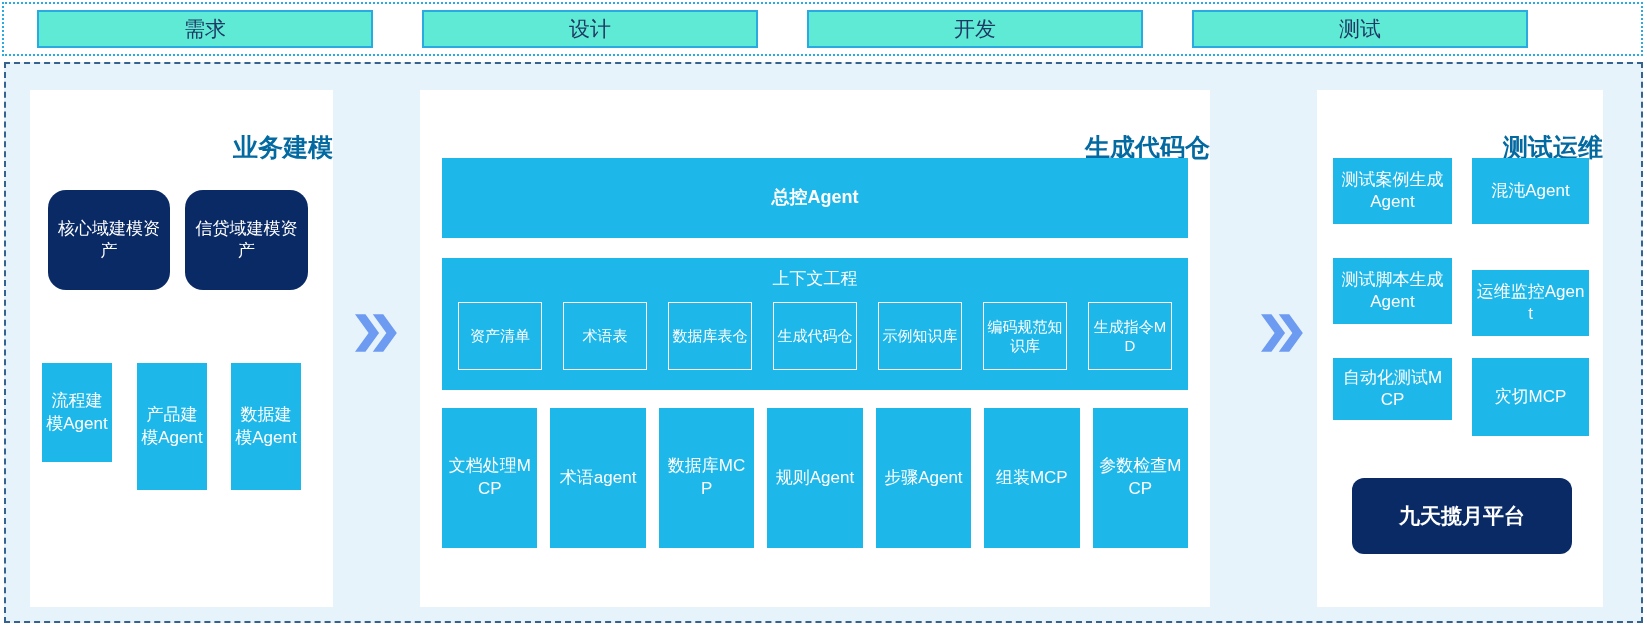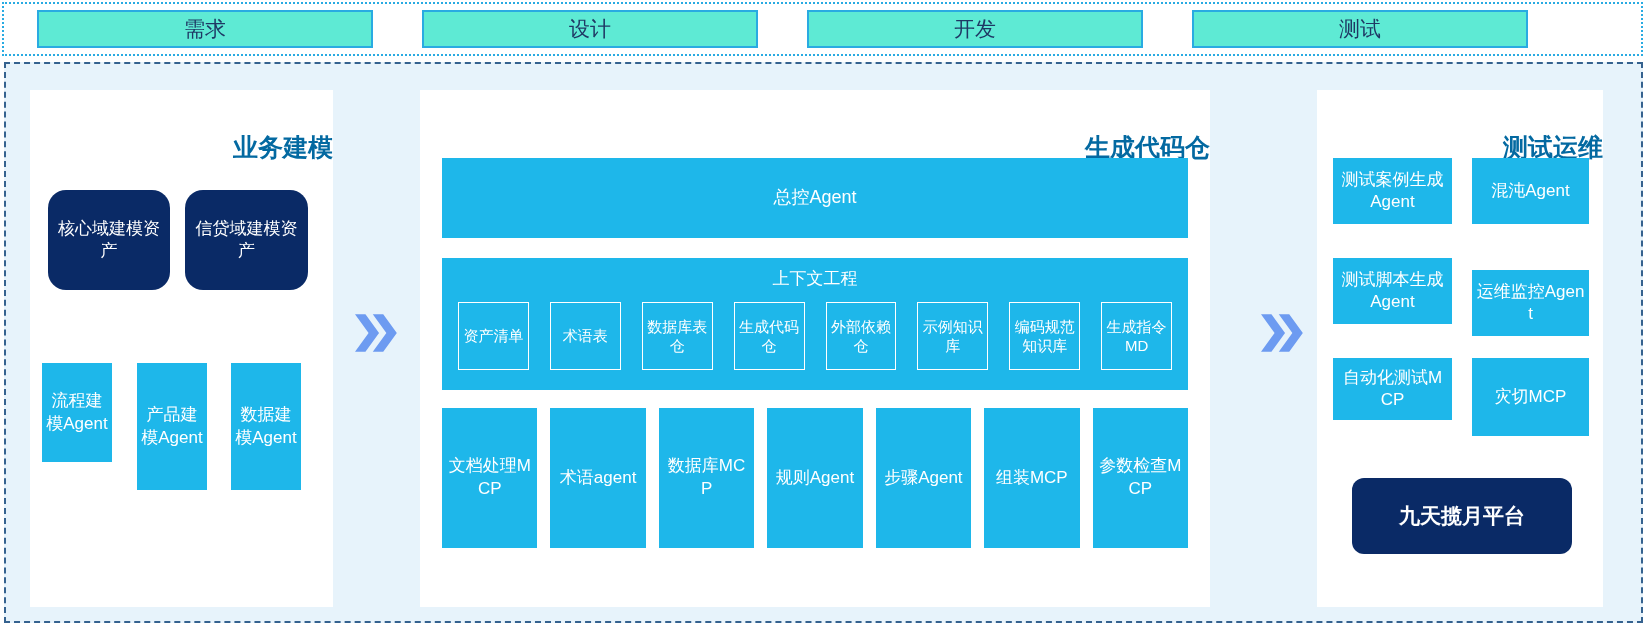--- a/index.html
+++ b/index.html
@@ -32,21 +32,21 @@
   .agent2{left:107px;top:273px;width:70px;height:127px;font-size:17px;padding:0 3px;}
   .agent3{left:201px;top:273px;width:70px;height:127px;font-size:17px;padding:0 3px;}
 
   
   .arrow{position:absolute;width:46px;height:38px;}
   .arrow1{left:349px;top:250px;}
   .arrow2{left:1255px;top:250px;}
 
   
   .panel-mid{left:414px;width:790px;}
-  .master-bar{left:22px;right:22px;top:68px;height:80px;font-size:18px;}
+  .master-bar{left:22px;right:22px;top:68px;height:80px;font-size:18px;font-weight:bold;}
   .context{position:absolute;left:22px;right:22px;top:168px;height:132px;background:#1eb7ea;box-sizing:border-box;}
   .context-title{text-align:center;color:#ffffff;font-size:17px;margin-top:9px;}
   .context-items{display:flex;gap:21px;padding:12px 16px 0;}
   .context-item{flex:1;height:68px;border:1px solid #ffffff;background:#1eb7ea;color:#ffffff;
     display:flex;align-items:center;justify-content:center;text-align:center;font-size:15px;
     line-height:1.3;word-break:break-all;box-sizing:border-box;padding:0 2px;}
   .worker-row{position:absolute;left:22px;right:22px;top:318px;height:140px;display:flex;gap:13px;}
   .worker{flex:1;background:#1eb7ea;color:#ffffff;display:flex;align-items:center;justify-content:center;
     text-align:center;font-size:17px;line-height:1.35;word-break:break-all;padding:0 4px;box-sizing:border-box;}
 
@@ -100,21 +100,20 @@
       <div class="panel-title">生成代码仓</div>
       <div class="cyanbox master-bar">总控Agent</div>
 
       <div class="context">
         <div class="context-title">上下文工程</div>
         <div class="context-items">
           <div class="context-item">资产清单</div>
           <div class="context-item">术语表</div>
           <div class="context-item">数据库表仓</div>
           <div class="context-item">生成代码仓</div>
-          <div class="context-item">外部依赖仓</div>
           <div class="context-item">示例知识库</div>
           <div class="context-item">编码规范知识库</div>
           <div class="context-item">生成指令MD</div>
         </div>
       </div>
 
       <div class="worker-row">
         <div class="worker">文档处理MCP</div>
         <div class="worker">术语agent</div>
         <div class="worker">数据库MCP</div>

